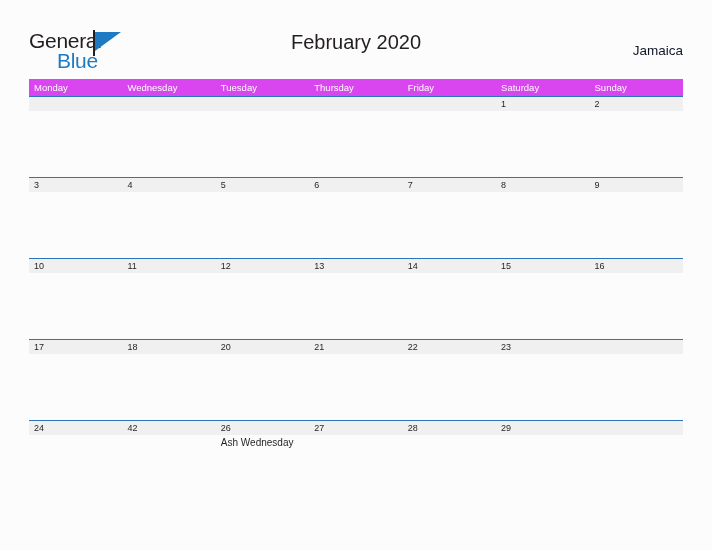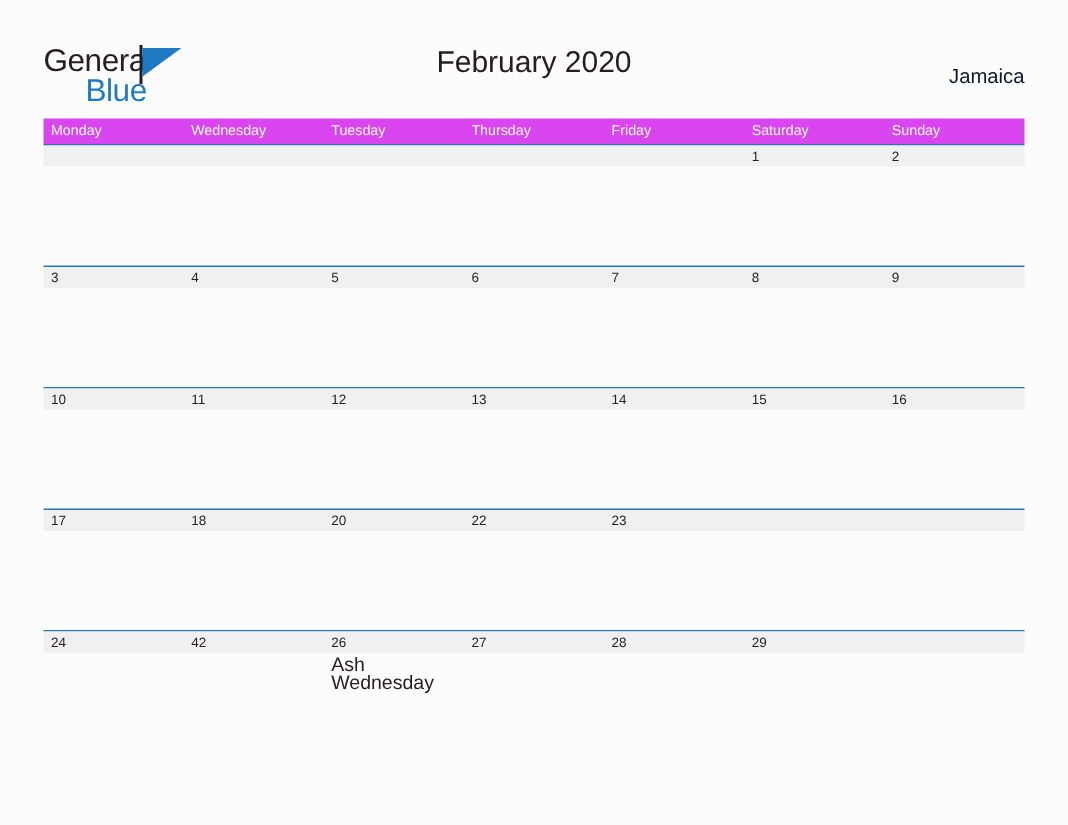--- a/index.html
+++ b/index.html
@@ -144,21 +144,21 @@
   .daynum {
     font-size: 9px;
     line-height: 14px;
     color: #231f20;
     display: block;
     height: 14px;
     font-family: "Liberation Sans", sans-serif;
   }
   .event {
     display: block;
-    font-size: 13px;
+    font-size: 10px;
     line-height: 12px;
     color: #231f20;
     margin-top: 2px;
     font-family: "Liberation Sans", sans-serif;
   }
 </style>
 </head>
 <body>
 
 <div class="topbar">
@@ -275,20 +275,23 @@
       <div class="cell">
           <span class="daynum">17</span>
         </div>
       <div class="cell">
           <span class="daynum">18</span>
         </div>
       <div class="cell">
           <span class="daynum">20</span>
         </div>
       <div class="cell">
+          <span class="daynum">21</span>
+        </div>
+      <div class="cell">
           <span class="daynum">22</span>
         </div>
       <div class="cell">
           <span class="daynum">23</span>
         </div>
     </div>
   </div>
 
   <div class="week">
     <div class="week-band"></div>

